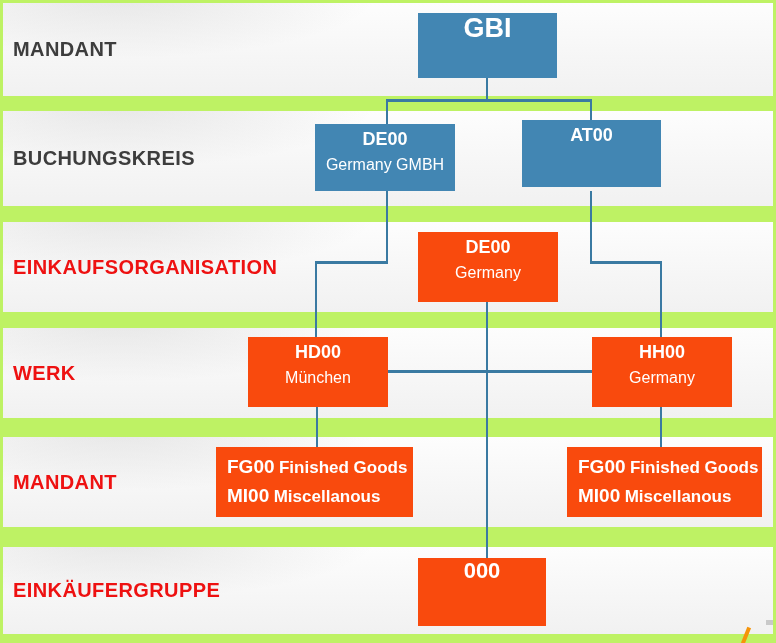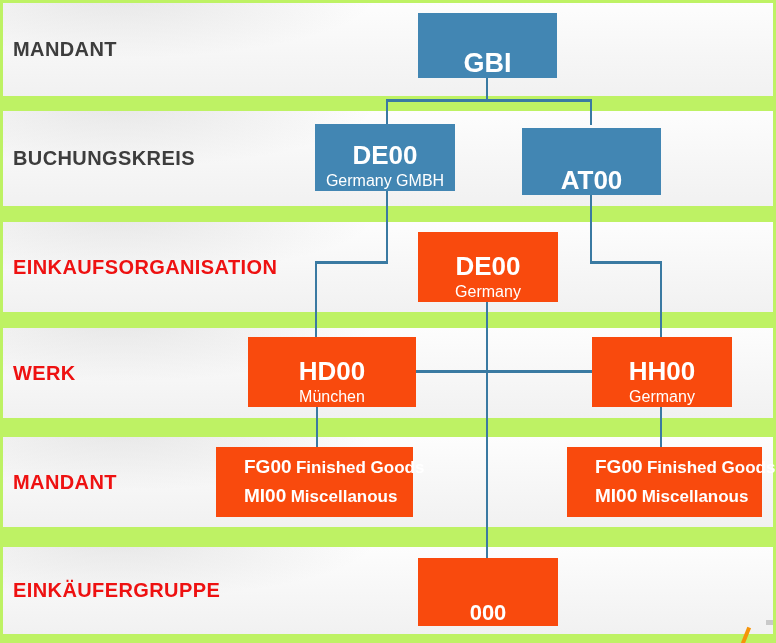--- a/index.html
+++ b/index.html
@@ -16,29 +16,29 @@
   }
   .row-label{
     padding-left:10px;font-size:20px;font-weight:bold;letter-spacing:0.4px;
     white-space:nowrap;
   }
   .row-label.dark{color:var(--label_dark,#3d3d3d);}
   .row-label.red{color:var(--label_red,#ee1111);}
   .line{position:absolute;background:var(--line,#3a7aa2);z-index:1;}
   .node{
     position:absolute;z-index:2;color:#fff;display:flex;flex-direction:column;
-    align-items:center;justify-content:flex-end;text-align:center;
+    align-items:center;justify-content:flex-start;text-align:center;
   }
   .node.blue{background:var(--blue,#4286b3);}
   .node.orange{background:var(--orange,#f94a0d);}
-  .node .code{font-size:26px;font-weight:bold;line-height:30px;}
+  .node .code{font-size:18px;font-weight:bold;line-height:30px;}
   .node .code.big{font-size:27px;}
   .node .code.small{font-size:22px;line-height:26px;}
   .node .subtitle{font-size:16px;font-weight:normal;line-height:21px;}
-  .node.storage{align-items:flex-start;justify-content:center;text-align:left;padding-left:28px;box-sizing:border-box;}
+  .node.storage{align-items:flex-start;justify-content:center;text-align:left;padding-left:11px;box-sizing:border-box;}
   .node.storage .srow{line-height:28px;white-space:nowrap;}
   .node.storage .scode{font-size:19px;font-weight:bold;}
   .node.storage .stext{font-size:17px;font-weight:bold;}
   .artifact{position:absolute;z-index:3;}
 </style>
 </head>
 <body>
 
 <div class="stage">
 
@@ -82,49 +82,49 @@
 
   <div class="node blue" style="left:418px;top:13px;width:139px;height:65px;">
     <div class="code big">GBI</div>
   </div>
 
   <div class="node blue" style="left:315px;top:124px;width:140px;height:67px;">
     <div class="code">DE00</div>
     <div class="subtitle">Germany GMBH</div>
   </div>
 
-  <div class="node blue" style="left:522px;top:128px;width:139px;height:67px;">
+  <div class="node blue" style="left:522px;top:120px;width:139px;height:67px;">
     <div class="code">AT00</div>
   </div>
 
   <div class="node orange" style="left:418px;top:232px;width:140px;height:70px;">
     <div class="code">DE00</div>
     <div class="subtitle">Germany</div>
   </div>
 
-  <div class="node orange" style="left:248px;top:337px;width:168px;height:70px;">
+  <div class="node orange" style="left:248px;top:337px;width:140px;height:70px;">
     <div class="code">HD00</div>
     <div class="subtitle">München</div>
   </div>
 
   <div class="node orange" style="left:592px;top:337px;width:140px;height:70px;">
     <div class="code">HH00</div>
     <div class="subtitle">Germany</div>
   </div>
 
   <div class="node orange storage" style="left:216px;top:447px;width:197px;height:70px;">
     <div class="srow"><span class="scode">FG00</span> <span class="stext">Finished Goods</span></div>
     <div class="srow"><span class="scode">MI00</span> <span class="stext">Miscellanous</span></div>
   </div>
 
   <div class="node orange storage" style="left:567px;top:447px;width:195px;height:70px;">
     <div class="srow"><span class="scode">FG00</span> <span class="stext">Finished Goods</span></div>
     <div class="srow"><span class="scode">MI00</span> <span class="stext">Miscellanous</span></div>
   </div>
 
-  <div class="node orange" style="left:418px;top:558px;width:140px;height:68px;">
+  <div class="node orange" style="left:418px;top:558px;width:128px;height:68px;">
     <div class="code small">000</div>
   </div>
 
   <div class="artifact" style="left:744px;top:627px;width:4px;height:17px;background:#f5940a;transform:rotate(22deg);"></div>
   <div class="artifact" style="left:766px;top:620px;width:7px;height:5px;background:rgba(190,190,190,0.8);"></div>
 
 </div>
 
 </body></html>

